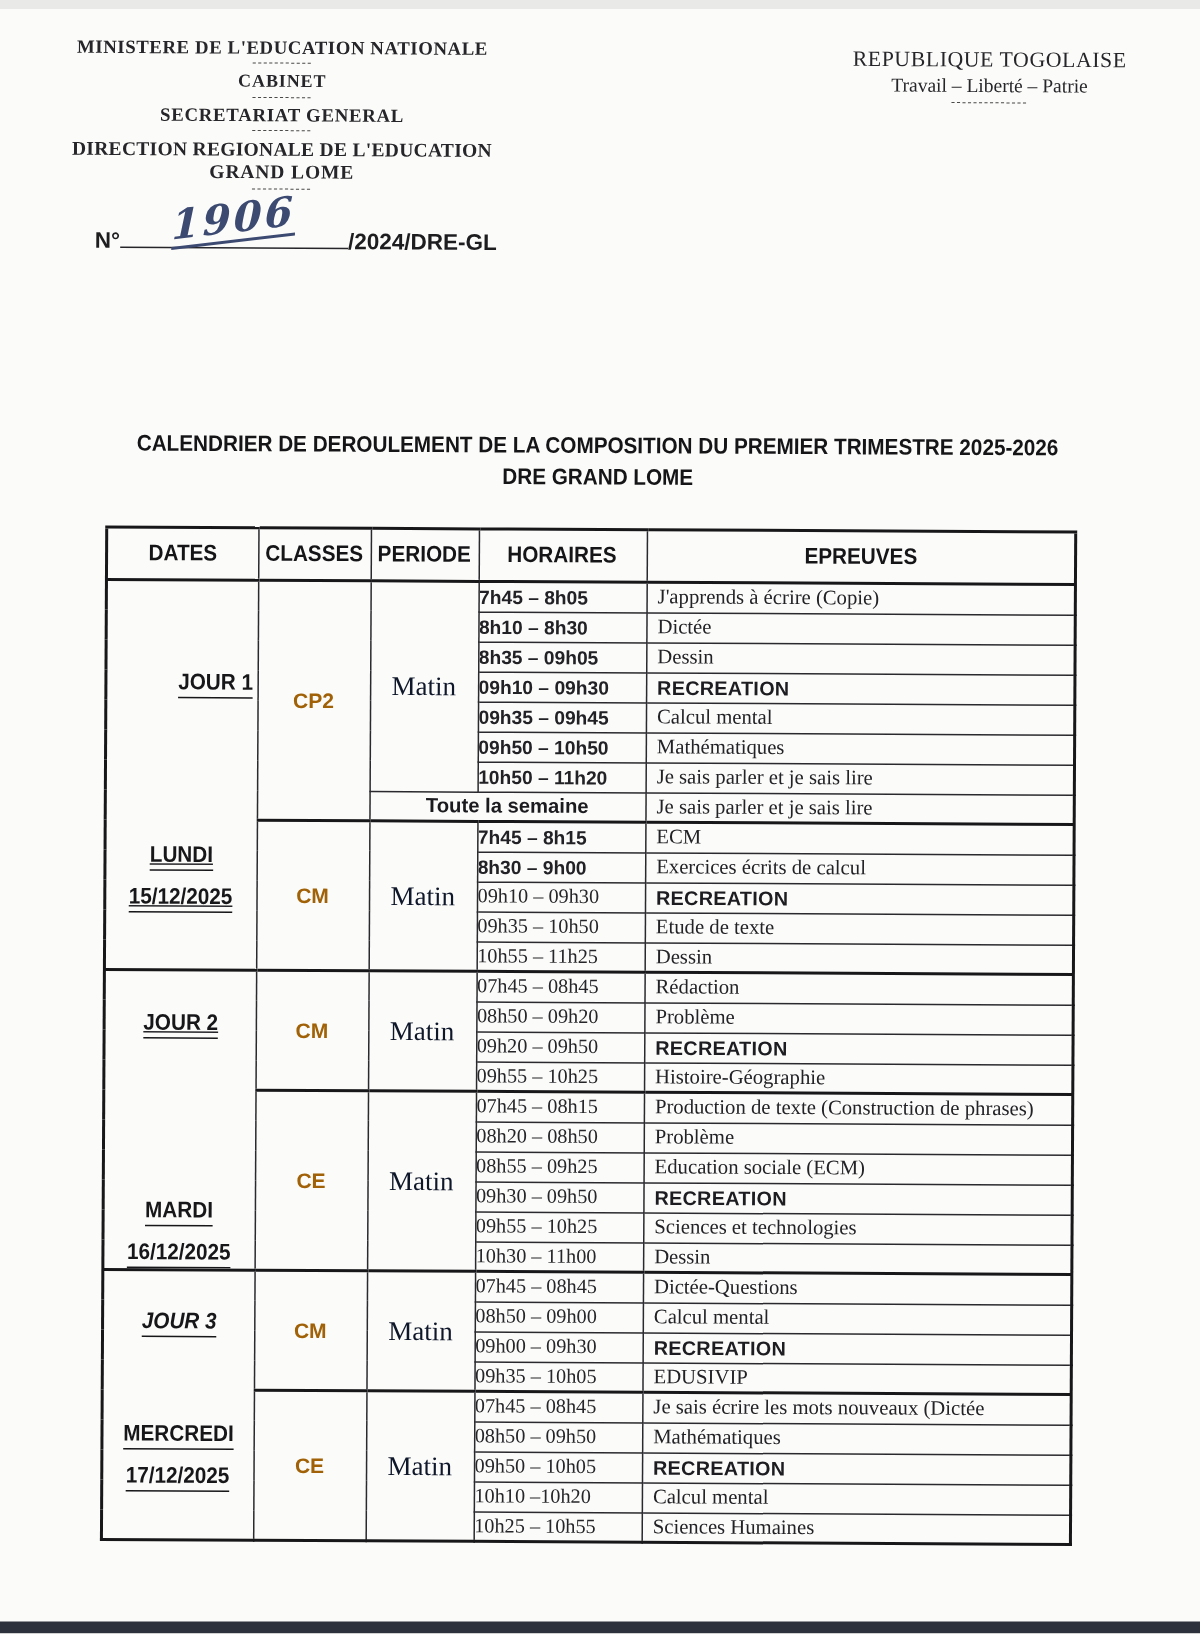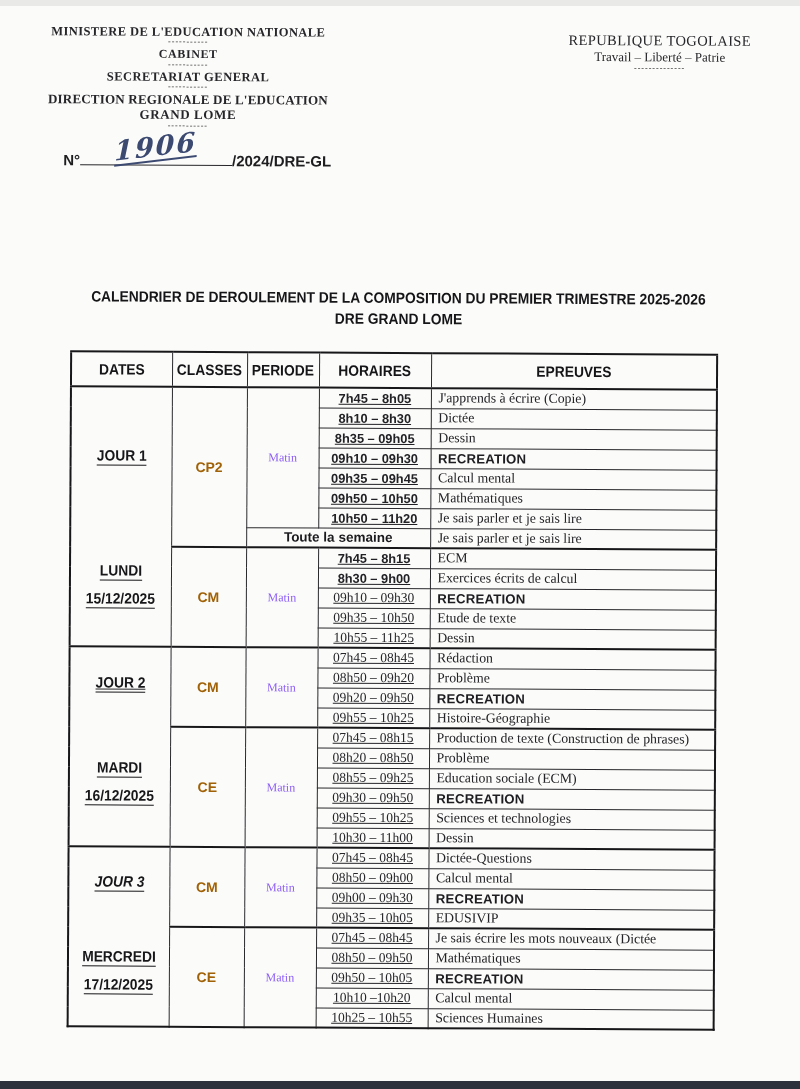--- a/index.html
+++ b/index.html
@@ -51,22 +51,22 @@
 
   td.date-cell{position:relative;}
   .date-inner{position:absolute;inset:0;display:flex;flex-direction:column;}
   .date-sec{display:flex;flex-direction:column;align-items:center;justify-content:center;gap:9px;}
   .u{border-bottom:1.7px solid #17171a;padding-bottom:1px;}
   .day-label,.weekday-label,.date-value{font-family:"Liberation Sans","DejaVu Sans",sans-serif;
        font-weight:bold;font-size:15px;color:#17171a;}
 
   td.class-cell{text-align:center;vertical-align:middle;
        font-family:"Liberation Sans","DejaVu Sans",sans-serif;font-weight:bold;font-size:14px;color:#a16207;}
-  td.periode-cell{text-align:center;vertical-align:middle;font-size:12px;color:#8b5cf6;}
-  td.time-cell{text-align:center;vertical-align:middle;font-size:13.5px;color:#26262a;text-decoration:underline;}
+  td.periode-cell{text-align:center;vertical-align:middle;font-size:18px;color:#0f172a;}
+  td.time-cell{text-align:left;vertical-align:middle;font-size:13.5px;color:#26262a;}
   td.time-cell.sans{font-family:"Liberation Sans","DejaVu Sans",sans-serif;font-size:12.8px;font-weight:600;color:#222226;}
   td.fullweek-cell{text-align:center;vertical-align:middle;
        font-family:"Liberation Sans","DejaVu Sans",sans-serif;font-weight:bold;font-size:13.5px;color:#1b1b1f;margin-left:25px;}
   td.ep-cell{text-align:left;vertical-align:middle;padding-left:7px;font-size:13.8px;color:#232327;}
   td.ep-cell.rec{font-family:"Liberation Sans","DejaVu Sans",sans-serif;font-weight:600;font-size:13.2px;
        letter-spacing:.2px;color:#1d1d21;}
 </style>
 </head>
 <body>
 
@@ -116,24 +116,24 @@
           <th><span class="cond">CLASSES</span></th>
           <th><span class="cond">PERIODE</span></th>
           <th><span class="cond">HORAIRES</span></th>
           <th><span class="cond">EPREUVES</span></th>
         </tr>
       </thead>
       <tbody>
           <tr class="day-start">
             <td class="date-cell" rowspan="13">
               <div class="date-inner">
-                <div class="date-sec" style="flex-grow: 8;">
+                <div class="date-sec" style="flex-grow: 8; align-items: flex-end;">
                   <span class="cond u day-label">JOUR 1</span>
                 </div>
-                <div class="date-sec" style="flex-grow: 5;">
+                <div class="date-sec" style="flex-grow: 5; text-decoration: underline;">
                   <span class="cond u weekday-label">LUNDI</span>
                   <span class="cond u date-value">15/12/2025</span>
                 </div>
               </div>
             </td>
             <td class="class-cell" rowspan="8">CP2</td>
             <td class="periode-cell" rowspan="7">Matin</td>
             <td class="time-cell sans">7h45 – 8h05</td>
             <td class="ep-cell">J'apprends à écrire (Copie)</td>
           </tr>
@@ -186,21 +186,21 @@
           <tr>
             <td class="time-cell">10h55 – 11h25</td>
             <td class="ep-cell">Dessin</td>
           </tr>
           <tr class="day-start">
             <td class="date-cell" rowspan="10">
               <div class="date-inner">
                 <div class="date-sec" style="flex-grow: 4; text-decoration: underline;">
                   <span class="cond u day-label">JOUR 2</span>
                 </div>
-                <div class="date-sec" style="flex-grow: 6;">
+                <div class="date-sec" style="flex-grow: 6; justify-content: flex-end;">
                   <span class="cond u weekday-label">MARDI</span>
                   <span class="cond u date-value">16/12/2025</span>
                 </div>
               </div>
             </td>
             <td class="class-cell" rowspan="4">CM</td>
             <td class="periode-cell" rowspan="4">Matin</td>
             <td class="time-cell">07h45 – 08h45</td>
             <td class="ep-cell">Rédaction</td>
           </tr>

